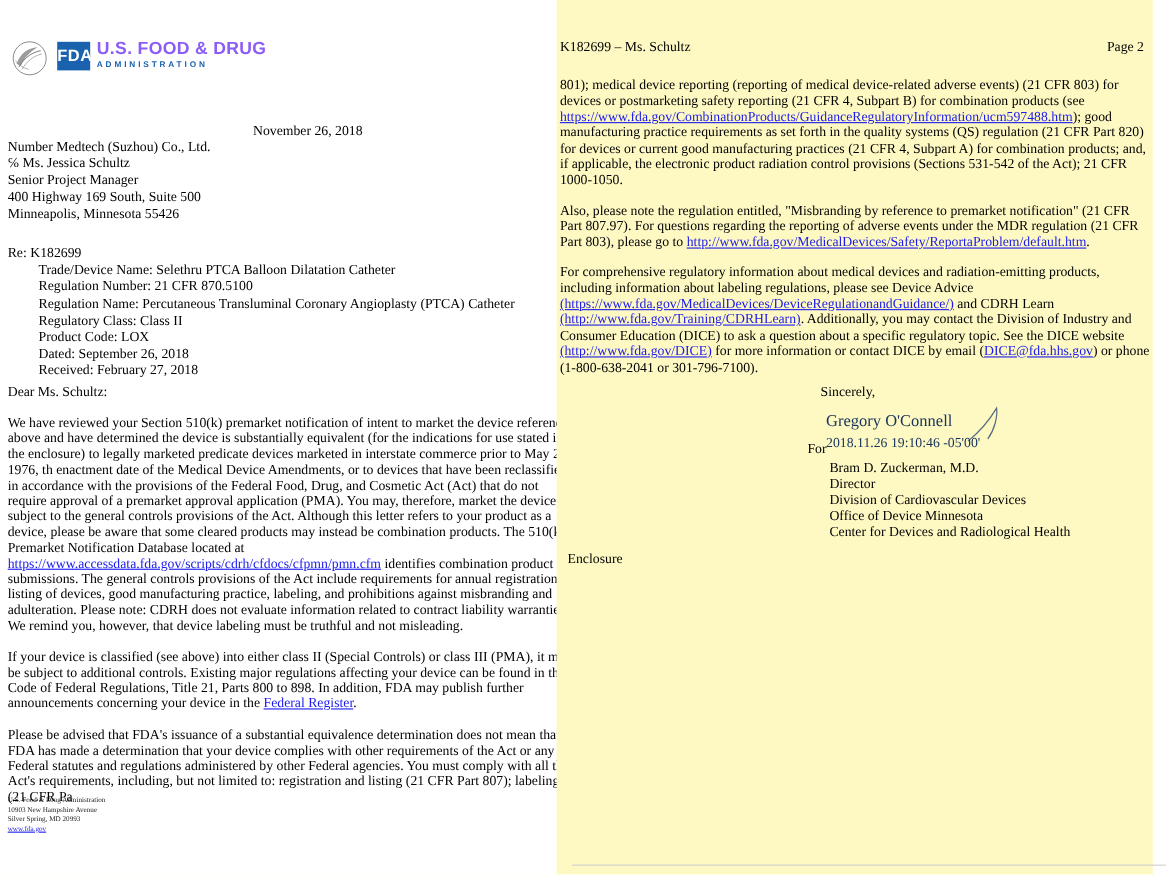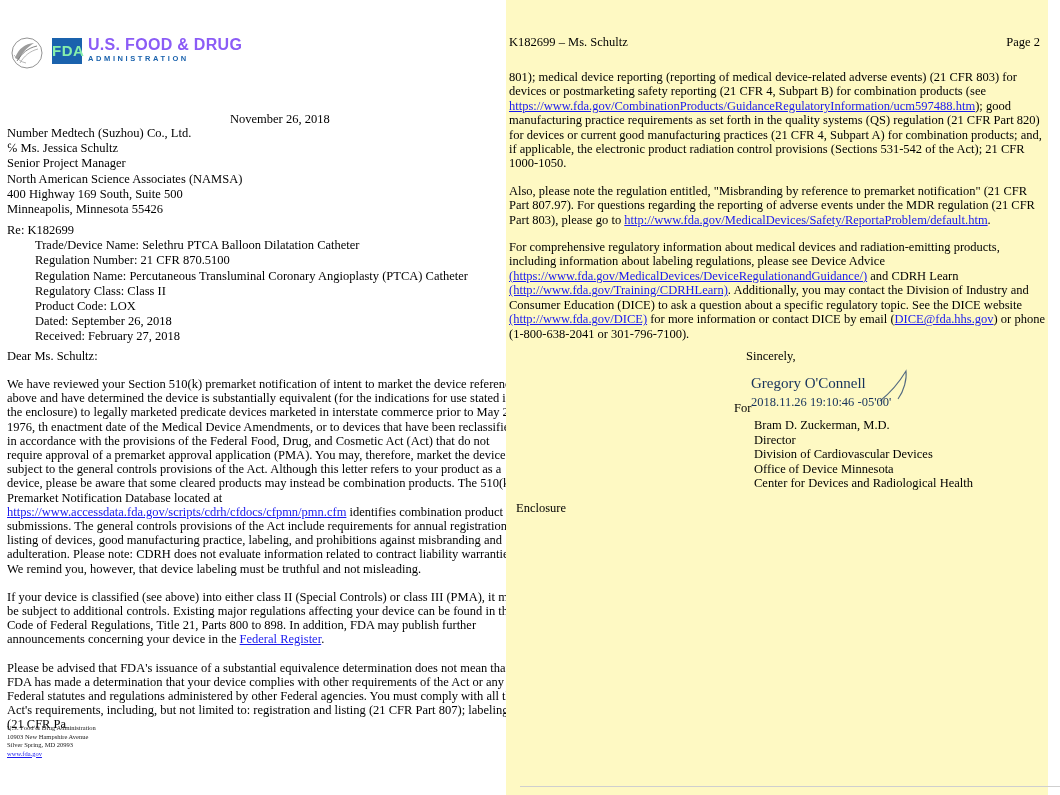--- a/index.html
+++ b/index.html
@@ -43,21 +43,21 @@
     width: 34px;
     height: 34px;
   }
   .fda-blue-block {
     position: absolute;
     left: 44px;
     top: 2px;
     width: 30px;
     height: 26px;
     background: #1a62ad;
-    color: #86efac;
+    color: #ffffff;
     font-family: "Liberation Sans", sans-serif;
     font-weight: bold;
     font-size: 15px;
     line-height: 26px;
     text-align: center;
     letter-spacing: 0.5px;
   }
   .fda-wordmark {
     position: absolute;
     left: 80px;
@@ -262,21 +262,20 @@
         <div class="line2">ADMINISTRATION</div>
       </div>
     </div>
 
     <div class="date-line">November 26, 2018</div>
 
     <div class="addr-block">
       <div>Number Medtech (Suzhou) Co., Ltd.</div>
       <div>℅ Ms. Jessica Schultz</div>
       <div>Senior Project Manager</div>
-      <div>North American Science Associates (NAMSA)</div>
       <div>400 Highway 169 South, Suite 500</div>
       <div>Minneapolis, Minnesota 55426</div>
     </div>
 
     <div class="re-block">
       <div>Re:  K182699</div>
       <div class="indent">Trade/Device Name:  Selethru PTCA Balloon Dilatation Catheter</div>
       <div class="indent">Regulation Number:  21 CFR 870.5100</div>
       <div class="indent">Regulation Name:  Percutaneous Transluminal Coronary Angioplasty (PTCA) Catheter</div>
       <div class="indent">Regulatory Class:  Class II</div>

